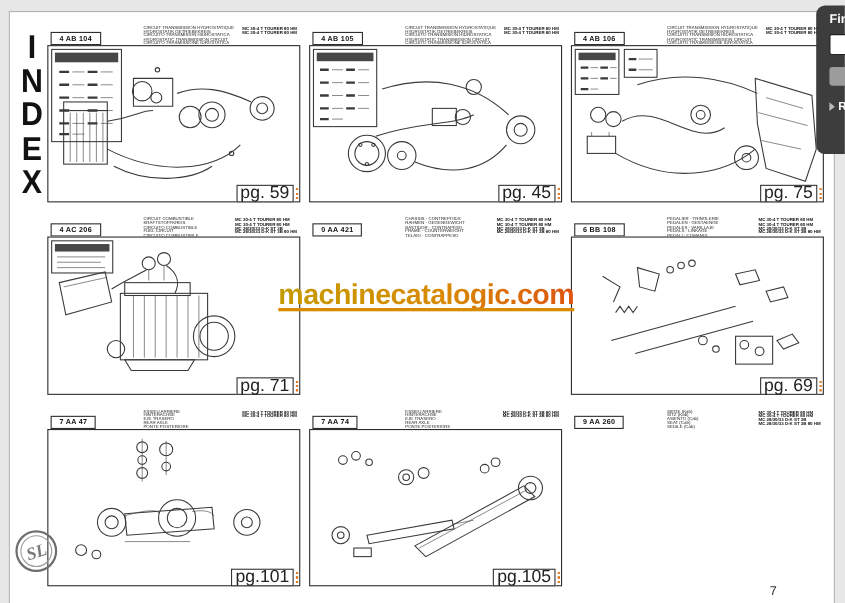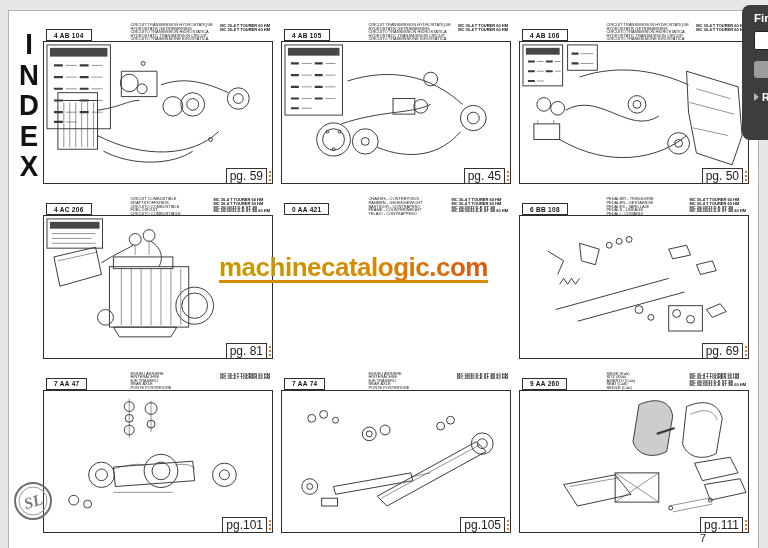--- a/index.html
+++ b/index.html
@@ -23,25 +23,25 @@
   .models{position:absolute;right:3px;top:1px;font-size:4px;line-height:3.6px;color:#111;
     font-weight:bold;white-space:pre-line;text-align:left;}
   .pb{position:relative;flex:1;border:1px solid #2e2e2e;background:#fff;min-height:0;}
   .pb svg{position:absolute;inset:0;width:100%;height:100%;}
   svg.draw *{stroke:#3a3a3a;fill:none;stroke-width:1;}
   svg.draw .thin{stroke-width:.55;}
   svg.draw .thick{stroke-width:2.2;}
   svg.draw .fill{fill:#474747;stroke:none;}
   svg.draw .gray{fill:#cdcdcd;stroke:#3a3a3a;}
   .pg-box{position:absolute;right:5px;bottom:-1px;border:1px solid #333;background:#fff;
-    font-size:12px;color:#222;padding:0 3px;line-height:14px;cursor:pointer;margin-top:28px;}
+    font-size:16px;color:#222;padding:0 3px;line-height:14px;cursor:pointer;margin-top:28px;}
   .pg-box::after{content:"";position:absolute;right:-5px;top:2px;bottom:2px;width:2px;
     background:repeating-linear-gradient(#e07a20 0 2px,transparent 2px 4px);}
   
-  .watermark{position:absolute;left:210px;top:243px;font-size:26px;font-weight:bold;
+  .watermark{position:absolute;left:244px;top:243px;font-size:26px;font-weight:bold;
     letter-spacing:-.5px;background:linear-gradient(90deg,#c49a00 0%,#d88a00 55%,#de5410 100%);
     -webkit-background-clip:text;background-clip:text;color:transparent;
     border-bottom:3px solid #d88a00;padding-bottom:0;line-height:26px;}
   
   .find-panel{position:absolute;top:5px;right:0;width:26px;height:135px;
     background:#3d3d3d;border-radius:8px 0 0 8px;padding:7px 0 0 12px;box-sizing:border-box;
     overflow:visible;z-index:5;}
   .find-title{color:#fff;font-weight:bold;font-size:11.5px;white-space:nowrap;}
   .find-input{display:block;width:54px;height:15px;background:#fff;border:1px solid #222;
     border-radius:2px;margin-top:7px;}
@@ -165,21 +165,21 @@
           <rect x="14" y="84" width="26" height="16"></rect>
             <path class="thin" d="M18 84v-4M34 84v-4"></path>
           <circle cx="118" cy="64" r="9"></circle>
             <circle cx="118" cy="64" r="4"></circle>
           <path d="M46 70C80 50 110 96 140 76M40 100C90 130 140 120 168 96M60 36C100 22 140 30 170 44"></path>
           <path d="M168 30L220 46L224 96L214 126L178 114L170 72Z"></path>
           <path class="thin" d="M178 48L212 58M174 88L210 96M171 62L216 74"></path>
           <circle cx="160" cy="104" r="11"></circle>
             <circle cx="160" cy="104" r="4"></circle>
         </svg>
-        <span class="pg-box">pg. 50</span>
+        <span class="pg-box">pg. 75</span>
       </div>
     </div>
 
     <div class="cell">
       <div class="hdr">
         <span class="code-box">4 AC 206</span>
         <span class="desc">CIRCUIT COMBUSTIBLE
 KRAFTSTOFFKREIS
 CIRCUITO COMBUSTIBLE
 FUEL CIRCUIT
@@ -201,21 +201,21 @@
           <path class="thin" d="M92 30v10M106 26v14"></path>
           <rect x="66" y="52" width="80" height="62"></rect>
             <rect x="70" y="42" width="60" height="12"></rect>
           <path class="thin" d="M78 54v58M88 54v58M98 54v58M108 54v58M118 54v58M128 54v58M138 54v58"></path>
           <circle cx="152" cy="92" r="19"></circle>
             <circle cx="152" cy="92" r="13"></circle>
           <circle cx="62" cy="104" r="8"></circle>
           <path d="M58 48C70 40 80 36 90 30M108 26C120 34 120 44 116 52"></path>
           <path d="M70 114h64l-6 10h-52z"></path>
         </svg>
-        <span class="pg-box">pg. 81</span>
+        <span class="pg-box">pg. 71</span>
       </div>
     </div>
 
     <div class="cell">
       <div class="hdr">
         <span class="code-box">0 AA 421</span>
         <span class="desc">CHASSIS - CONTREPOIDS
 RAHMEN - GEGENGEWICHT
 BASTIDOR - CONTRAPESO
 FRAME - COUNTERWEIGHT
@@ -338,38 +338,20 @@
         <span class="desc">SIEGE (Kab)
 SITZ (Kab)
 ASIENTO (Cab)
 SEAT (Cab)
 SEDILE (Cab)</span>
         <span class="models">MC 30-4 T TOURER 60 HM
 MC 30-4 T TOURER 60 HM
 MC 26/30/33 D-K ST 3B
 MC 26/30/33 D-K ST 3B 60 HM</span>
       </div>
-      <div class="pb">
-        <svg class="draw" viewBox="0 0 230 145" preserveAspectRatio="none">
-          <path class="gray" d="M120 14C138 6 152 10 154 26L148 62C134 70 118 66 114 52Z"></path>
-          <path d="M168 16C186 8 200 12 204 28L198 64C184 72 168 68 164 54Z"></path>
-          <path class="thin" d="M172 24C186 17 196 20 199 30"></path>
-          <path d="M176 74L212 68L220 84L184 92Z"></path>
-          <path d="M186 96L222 90L228 104L192 112Z"></path>
-          <path class="thick" d="M138 44l18-6"></path>
-          <rect x="96" y="84" width="44" height="30"></rect>
-          <path class="thin" d="M96 84l44 30M140 84l-44 30"></path>
-          <path d="M44 96L96 86L112 106L58 118Z"></path>
-            <path class="thin" d="M50 98L100 89"></path>
-          <path class="thin" d="M150 118l40-8M154 124l40-8"></path>
-          <circle cx="152" cy="120" r="2"></circle>
-            <circle cx="192" cy="112" r="2"></circle>
-        </svg>
-        <span class="pg-box">pg.111</span>
-      </div>
     </div>
 
   </div>
 
   <div class="watermark">machinecatalogic.com</div>
 
   <svg class="logo" viewBox="0 0 40 40">
     <circle cx="20" cy="20" r="18" fill="none" stroke="#6e6e6e" stroke-width="2"></circle>
     <circle cx="20" cy="20" r="14" fill="none" stroke="#9a9a9a" stroke-width="1"></circle>
     <text x="20" y="26" font-size="16" font-style="italic" font-weight="bold" text-anchor="middle" fill="#7a7a7a" transform="rotate(-18 20 20)" font-family="Liberation Serif, serif">SL</text>

